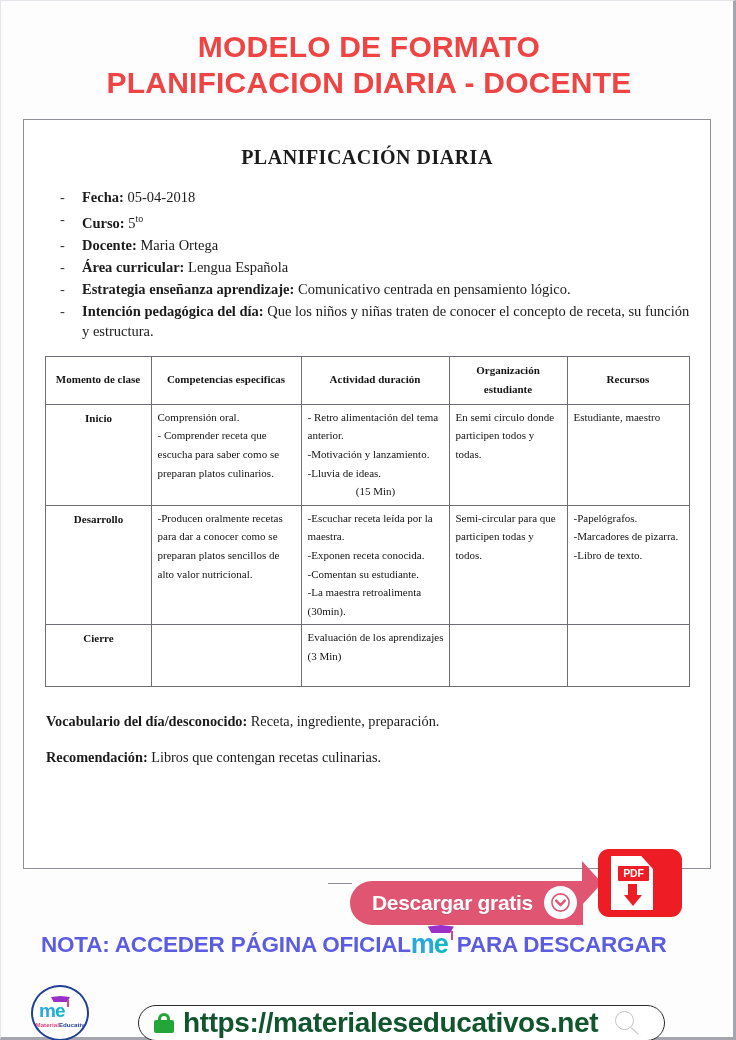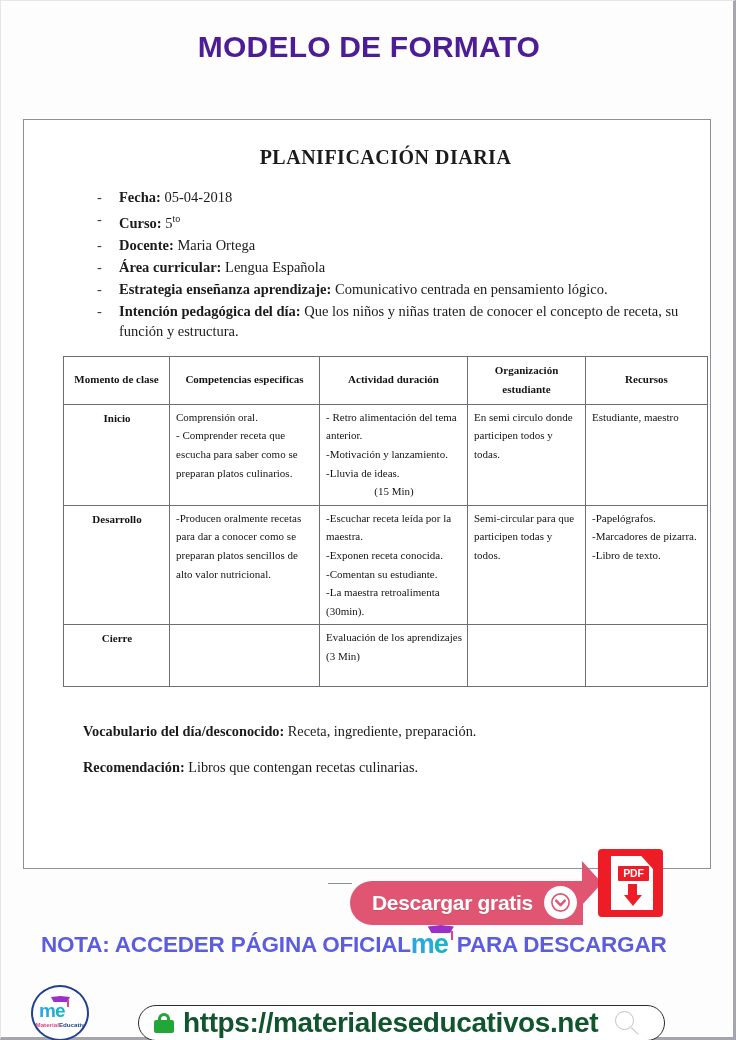--- a/index.html
+++ b/index.html
@@ -35,35 +35,34 @@
     left: 0; top: 28px;
     width: 736px;
     text-align: center;
   }
   .title-line {
     font-family: "Liberation Sans", sans-serif;
     font-weight: bold;
     font-size: 30px;
     line-height: 36px;
     letter-spacing: 0.2px;
-    color: #4c1d95;
+    color: #ef4444;
     white-space: nowrap;
   }
 
   
   #doc-card {
     position: absolute;
     left: 22px;
     top: 118px;
     width: 688px;
     height: 750px;
     box-sizing: border-box;
     background: #ffffff;
     border: 1.5px solid #8f8f96;
-    padding-left: 37px;
   }
 
   #doc-title {
     text-align: center;
     font-family: "Liberation Serif", serif;
     font-weight: bold;
     font-size: 20px;
     letter-spacing: 0.5px;
     color: #1b1b1b;
     margin-top: 26px;
@@ -134,21 +133,21 @@
   col.c5 { width: 122px; }
 
   
   .footnote {
     font-family: "Liberation Serif", serif;
     font-size: 14.3px;
     color: #1b1b1b;
     margin: 0 0 0 22px;
     line-height: 20px;
   }
-  #footnote-vocab { margin-top: 34px; }
+  #footnote-vocab { margin-top: 24px; }
   #footnote-reco  { margin-top: 16px; }
   .footnote b { font-weight: bold; }
 
   
   #download-badge {
     position: absolute;
     left: 349px;
     top: 856px;
     height: 52px;
     display: flex;
@@ -206,24 +205,24 @@
     width: 24px;
     height: 1px;
     background: #8d8d95;
   }
 
   
   #pdf-icon {
     position: absolute;
     left: 597px;
     top: 848px;
-    width: 65px;
+    width: 84px;
     height: 68px;
     background: #ee1c24;
-    border-radius: 4px;
+    border-radius: 11px;
     box-sizing: border-box;
   }
   #pdf-sheet {
     position: absolute;
     left: 13px; top: 7px;
     width: 42px; height: 54px;
     background: #ffffff;
     clip-path: polygon(0 0, 72% 0, 100% 24%, 100% 100%, 0 100%);
   }
   #pdf-tag {
@@ -441,20 +440,21 @@
     transform-origin: left center;
   }
 </style>
 </head>
 <body>
 
 <div id="page">
 
   <div id="title-block">
     <div class="title-line">MODELO DE FORMATO</div>
+    <div class="title-line">PLANIFICACION DIARIA - DOCENTE</div>
   </div>
 
   <div id="doc-card">
 
     <div id="doc-title">PLANIFICACIÓN DIARIA</div>
 
     <ul id="meta-list">
       <li>
         <span class="dash">-</span>
         <b>Fecha:</b>

